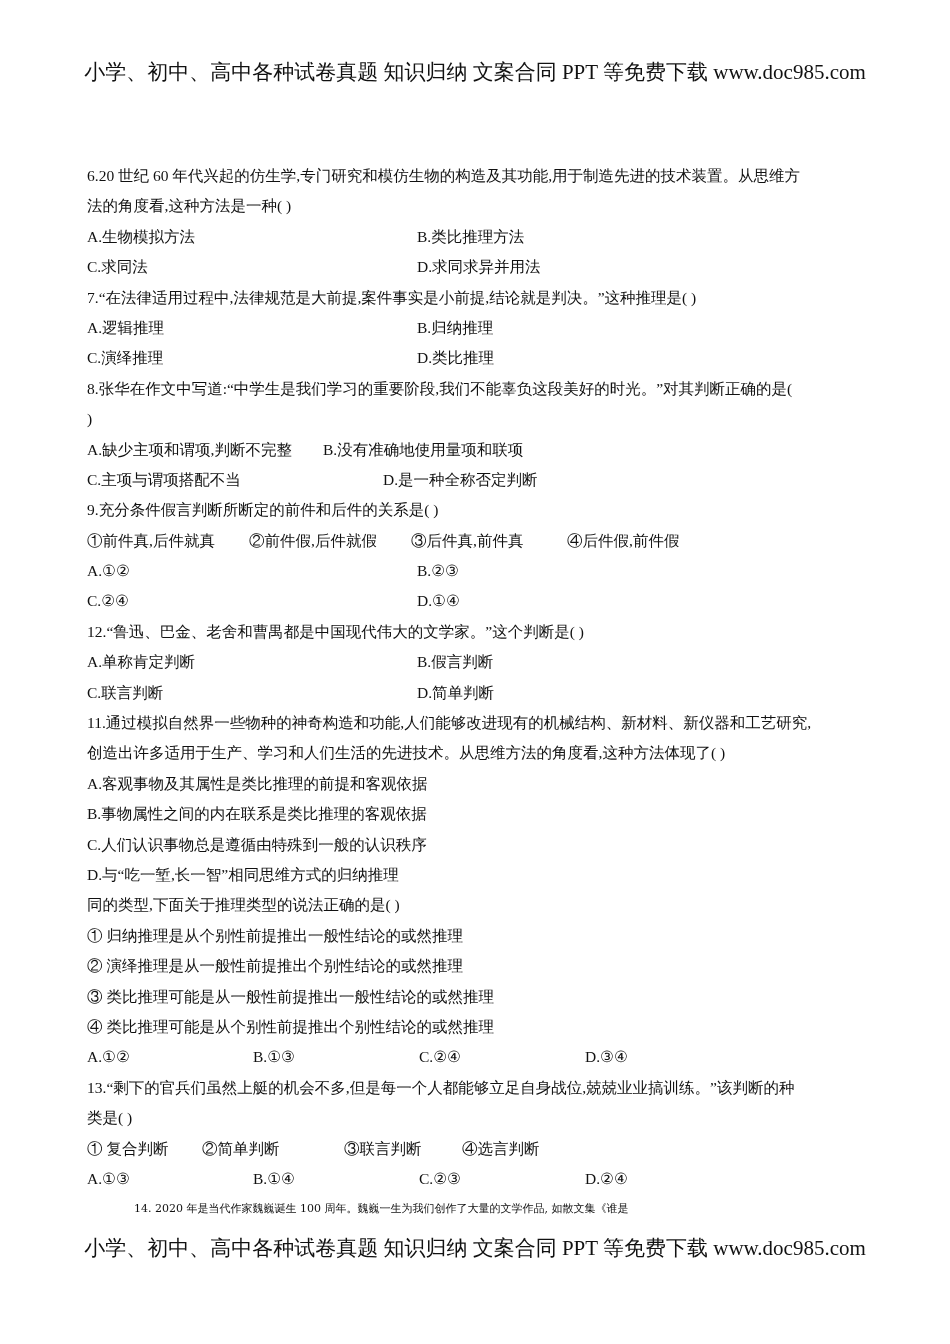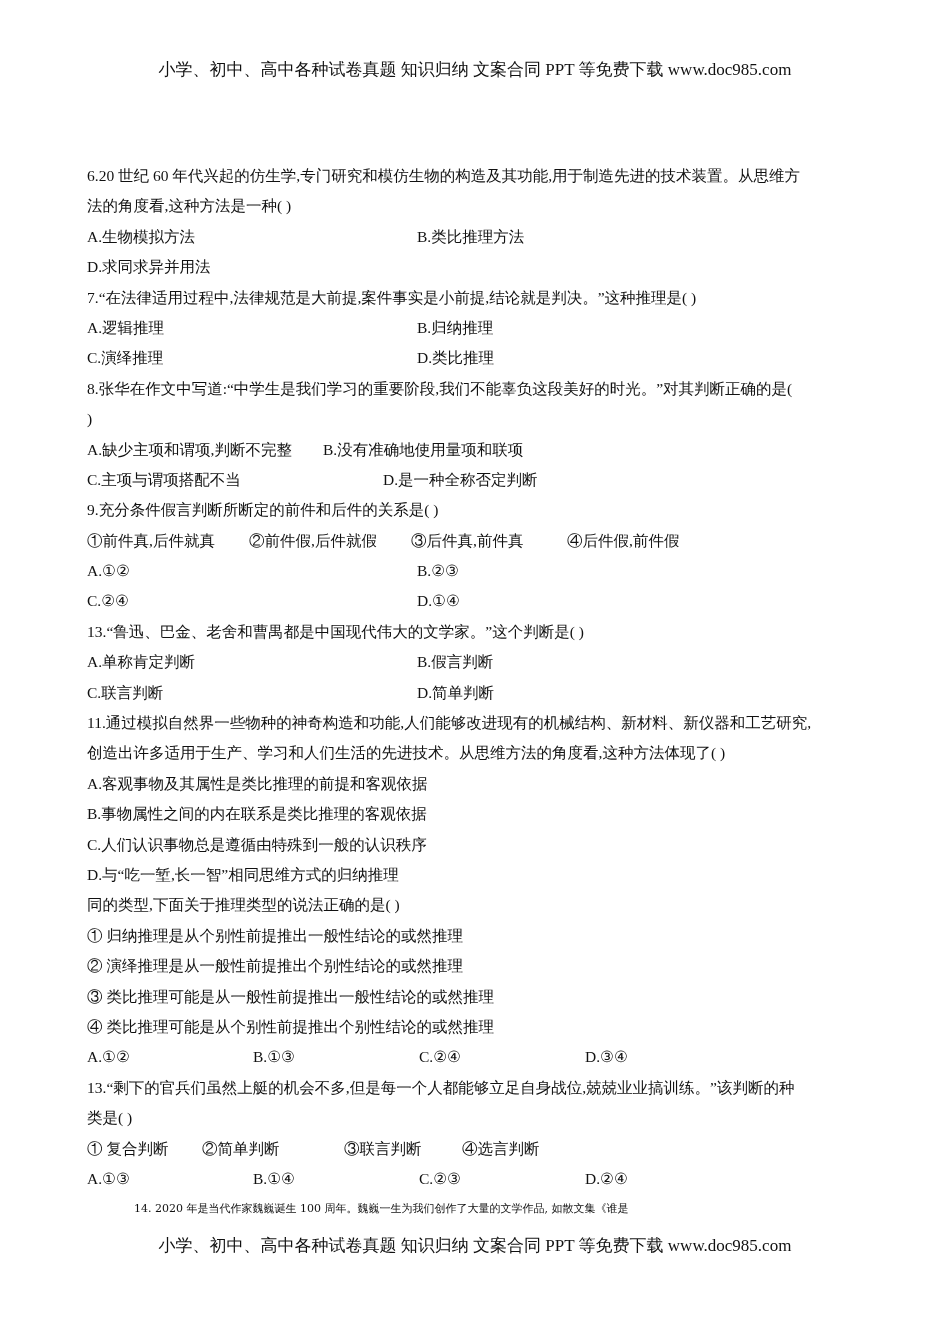--- a/index.html
+++ b/index.html
@@ -3,21 +3,21 @@
   <meta charset="utf-8">
   <style>
     html, body { margin: 0; padding: 0; background: #ffffff; }
     body {
       width: 950px; height: 1344px; position: relative; overflow: hidden;
       font-family: "Liberation Serif", "DejaVu Serif", serif;
       color: #111;
     }
     .header, .footer {
       position: absolute; left: 0; width: 950px; text-align: center;
-      font-size: 17px; color: #111;
+      font-size: 21px; color: #111;
     }
     .header { top: 58px; }
     .footer { top: 1234px; }
     .page { position: absolute; left: 87px; top: 130px; width: 780px; margin-top: 31px; }
     .line {
       font-size: 15.5px; line-height: 30.4px; height: 30.4px; white-space: nowrap;
     }
     .row { display: flex; }
     .col2 { width: 330px; }
     .col4 { width: 166px; }
@@ -31,20 +31,21 @@
 <div class="page">
 
   <div>
     <div class="line">6.20 世纪 60 年代兴起的仿生学,专门研究和模仿生物的构造及其功能,用于制造先进的技术装置。从思维方</div>
     <div class="line">法的角度看,这种方法是一种(   )</div>
     <div class="line row">
         <span class="col2">A.生物模拟方法</span>
         <span>B.类比推理方法</span>
       </div>
     <div class="line row">
+        <span class="col2">C.求同法</span>
         <span>D.求同求异并用法</span>
       </div>
   </div>
 
   <div>
     <div class="line">7.“在法律适用过程中,法律规范是大前提,案件事实是小前提,结论就是判决。”这种推理是(   )</div>
     <div class="line row">
         <span class="col2">A.逻辑推理</span>
         <span>B.归纳推理</span>
       </div>
@@ -79,21 +80,21 @@
         <span class="col2">A.①②</span>
         <span>B.②③</span>
       </div>
     <div class="line row">
         <span class="col2">C.②④</span>
         <span>D.①④</span>
       </div>
   </div>
 
   <div>
-    <div class="line">13.“鲁迅、巴金、老舍和曹禺都是中国现代伟大的文学家。”这个判断是(   )</div>
+    <div class="line">12.“鲁迅、巴金、老舍和曹禺都是中国现代伟大的文学家。”这个判断是(   )</div>
     <div class="line row">
         <span class="col2">A.单称肯定判断</span>
         <span>B.假言判断</span>
       </div>
     <div class="line row">
         <span class="col2">C.联言判断</span>
         <span>D.简单判断</span>
       </div>
   </div>
 

